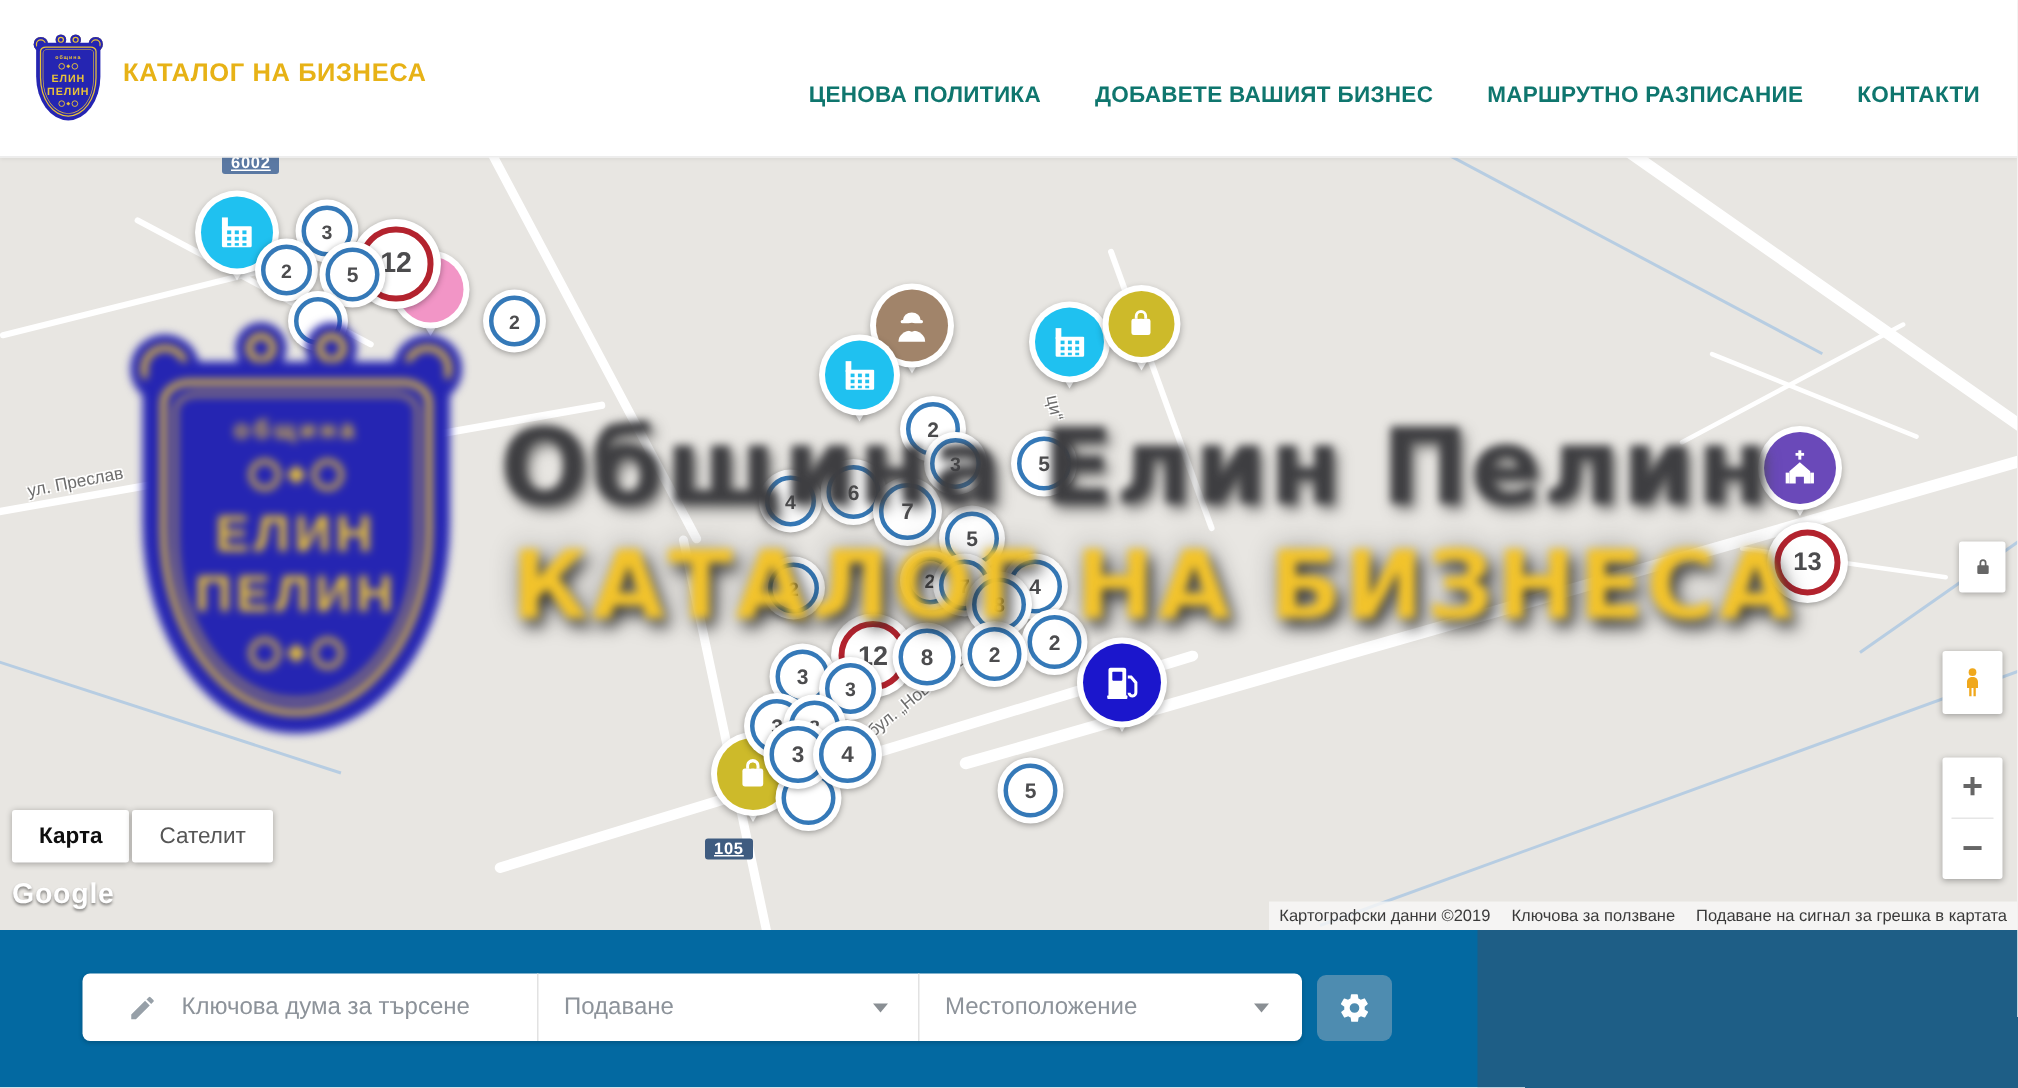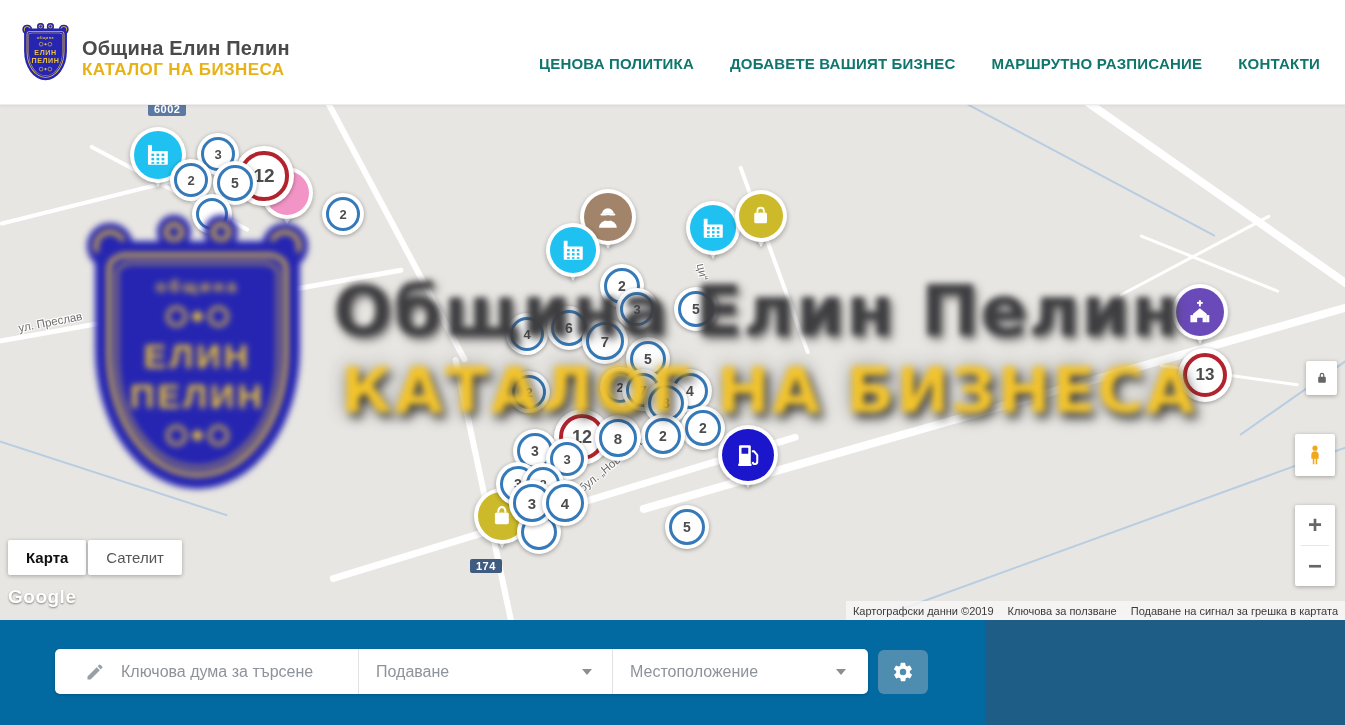--- a/index.html
+++ b/index.html
@@ -43,21 +43,21 @@
   .crest .orn b{width:9px;height:9px;background:#e9c23a;transform:rotate(45deg);}
   .crest .nm{font-weight:700;font-size:34px;letter-spacing:3px;line-height:1.18;text-align:center;}
 
   
   .map{position:absolute;left:0;top:104px;width:1345px;height:516px;background:#e8e6e2;overflow:hidden;}
   .road{position:absolute;background:#fff;border-radius:4px;transform-origin:left center;}
   .river{position:absolute;background:#b7cde2;height:2px;transform-origin:left center;}
   .street-label{position:absolute;font-size:11.5px;color:#6e6e6e;white-space:nowrap;
     text-shadow:1px 1px 0 #fff,-1px -1px 0 #fff,1px -1px 0 #fff,-1px 1px 0 #fff;}
   .badge{position:absolute;color:#fff;font-weight:700;font-size:11px;padding:1px 6px;
-    border-radius:2px;letter-spacing:.5px;}
+    border-radius:2px;letter-spacing:.5px;text-decoration:underline;}
 
   .markers{position:absolute;inset:0;z-index:5;}
   .cluster{position:absolute;background:#fff;border-radius:50%;cursor:pointer;
     box-shadow:0 1px 4px rgba(0,0,0,.35);display:flex;align-items:center;justify-content:center;}
   .cluster-ring{position:absolute;inset:9%;border:3px solid #3579b8;border-radius:50%;}
   .cluster.red .cluster-ring{border-color:#b3232e;border-width:4px;}
   .cluster-num{position:relative;font-weight:700;color:#4c4c4e;}
   .pin{position:absolute;cursor:pointer;}
   .pin-tail{position:absolute;left:50%;top:84%;transform:translateX(-50%);width:0;height:0;
     border-left:9px solid transparent;border-right:9px solid transparent;border-top:15px solid #fff;
@@ -143,21 +143,21 @@
       <div class="river" style="left:880px;top:512px;width:520px;transform:rotate(-20deg);"></div>
       <div class="river" style="left:-20px;top:330px;width:260px;transform:rotate(18deg);"></div>
       <div class="river" style="left:950px;top:-10px;width:300px;transform:rotate(28deg);"></div>
       <div class="river" style="left:1240px;top:330px;width:200px;transform:rotate(-35deg);"></div>
     </div>
 
     <span class="street-label" style="left:18px;top:212px;transform:rotate(-11deg);">ул. Преслав</span>
     <span class="street-label" style="left:584px;top:378px;transform:rotate(-39deg);transform-origin:left bottom;">бул. „Новоселци“</span>
     <span class="street-label" style="left:694px;top:162px;transform:rotate(78deg);">ци“</span>
     <span class="badge" style="left:148px;top:-2px;background:#5b79a3;">6002</span>
-    <span class="badge" style="left:470px;top:455px;background:#3f5c80;">174</span>
+    <span class="badge" style="left:470px;top:455px;background:#3f5c80;">105</span>
 
     <div class="markers">
         <div class="pin" style="height: 50px; width: 50px; left: 133px; top: 26px;">
           <div class="pin-tail"></div>
           <div class="pin-rim"></div>
           <div class="pin-inner" style="background:#1fc1f0;color:#1fc1f0">
             <svg viewBox="0 0 24 24">
               <rect x="4" y="4" width="3.2" height="6" fill="#fff"></rect>
               <rect x="4" y="8.8" width="16" height="11.2" rx="0.6" fill="#fff"></rect>
               <g fill="currentColor">
@@ -498,21 +498,20 @@
                     <i></i>
                     <b></b>
                     <i></i>
                   </div>
               </div>
             </div>
           </div>
         </div>
       </div>
       <div class="logo-text">
-        <div class="t1">Община Елин Пелин</div>
         <div class="t2">КАТАЛОГ НА БИЗНЕСА</div>
       </div>
     </div>
     <nav class="nav">
       <a class="nav-item">ЦЕНОВА ПОЛИТИКА</a>
       <a class="nav-item">ДОБАВЕТЕ ВАШИЯТ БИЗНЕС</a>
       <a class="nav-item">МАРШРУТНО РАЗПИСАНИЕ</a>
       <a class="nav-item">КОНТАКТИ</a>
     </nav>
   </div>

